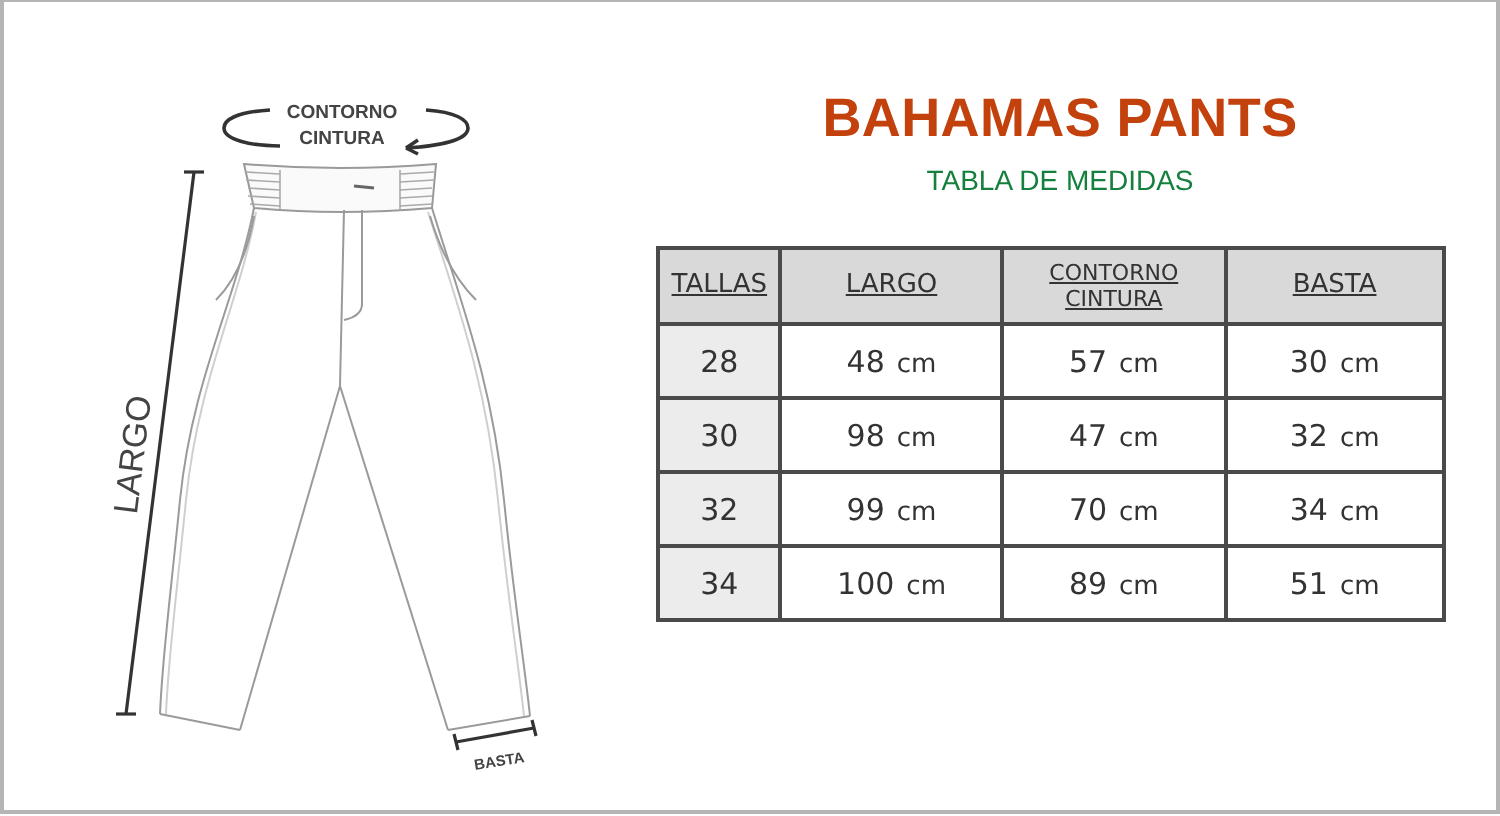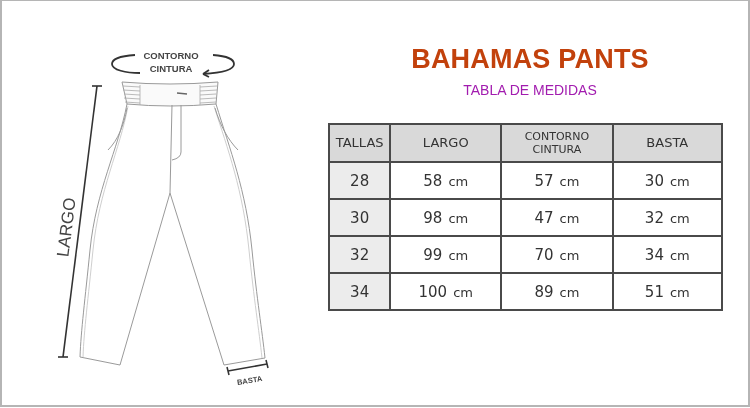--- a/index.html
+++ b/index.html
@@ -1,23 +1,23 @@
 <!DOCTYPE html>
 <html><head>
 <meta charset="utf-8">
 <style>
   html, body { margin: 0; padding: 0; background: #ffffff; }
   body { width: 750px; height: 408px; position: relative; overflow: hidden; font-family: "Liberation Sans", sans-serif; }
   .frame { position: absolute; left: 0; top: 0; width: 746px; height: 404px; border: 2px solid #b5b5b5; border-top-width: 1px; border-left-width: 2px; background: #fff; }
   .drawing { position: absolute; left: 0; top: 0; width: 320px; height: 408px; }
   .title { position: absolute; left: 380px; top: 44px; width: 300px; text-align: center; font-family: "Liberation Sans", sans-serif; font-weight: bold; font-size: 27px; color: #c2410c; letter-spacing: 0.2px; }
-  .subtitle { position: absolute; left: 380px; top: 82px; width: 300px; text-align: center; font-family: "Liberation Sans", sans-serif; font-size: 14px; color: #a21caf; }
+  .subtitle { position: absolute; left: 380px; top: 82px; width: 300px; text-align: center; font-family: "Liberation Sans", sans-serif; font-size: 14px; color: #15803d; }
   table.sizes { position: absolute; left: 328px; top: 123px; width: 395px; height: 185px; border-collapse: collapse; font-family: "DejaVu Sans", sans-serif; color: #333; }
   table.sizes th, table.sizes td { border: 2px solid #4a4a4a; text-align: center; padding: 0; }
-  table.sizes th { background: #d9d9d9; font-weight: normal; font-size: 13px; height: 36px; line-height: 14px; }
+  table.sizes th { background: #d9d9d9; font-weight: normal; font-size: 13px; height: 36px; line-height: 14px; text-decoration: underline; }
   table.sizes th.small { font-size: 11px; line-height: 13px; }
   table.sizes td { height: 35px; font-size: 14px; }
   table.sizes td.size { background: #ececec; font-size: 15px; }
   table.sizes td .num { font-size: 15px; }
   table.sizes td .unit { font-size: 13px; margin-left: 6px; text-align: center; }
   .col1 { width: 60px; } .col2 { width: 112px; } .col3 { width: 112px; } .col4 { width: 111px; }
   .lbl { font-family: "Liberation Sans", sans-serif; fill: #444; }
 </style>
 </head>
 <body>
@@ -94,21 +94,21 @@
       <th class="col3 small">
         <span>CONTORNO</span><br>
         <span>CINTURA</span>
       </th>
       <th class="col4">BASTA</th>
     </tr>
   </thead>
   <tbody>
     <tr>
       <td class="size">28</td>
-      <td><span class="num">58</span><span class="unit">cm</span></td>
+      <td><span class="num">48</span><span class="unit">cm</span></td>
       <td><span class="num">57</span><span class="unit">cm</span></td>
       <td><span class="num">30</span><span class="unit">cm</span></td>
     </tr>
     <tr>
       <td class="size">30</td>
       <td><span class="num">98</span><span class="unit">cm</span></td>
       <td><span class="num">47</span><span class="unit">cm</span></td>
       <td><span class="num">32</span><span class="unit">cm</span></td>
     </tr>
     <tr>

